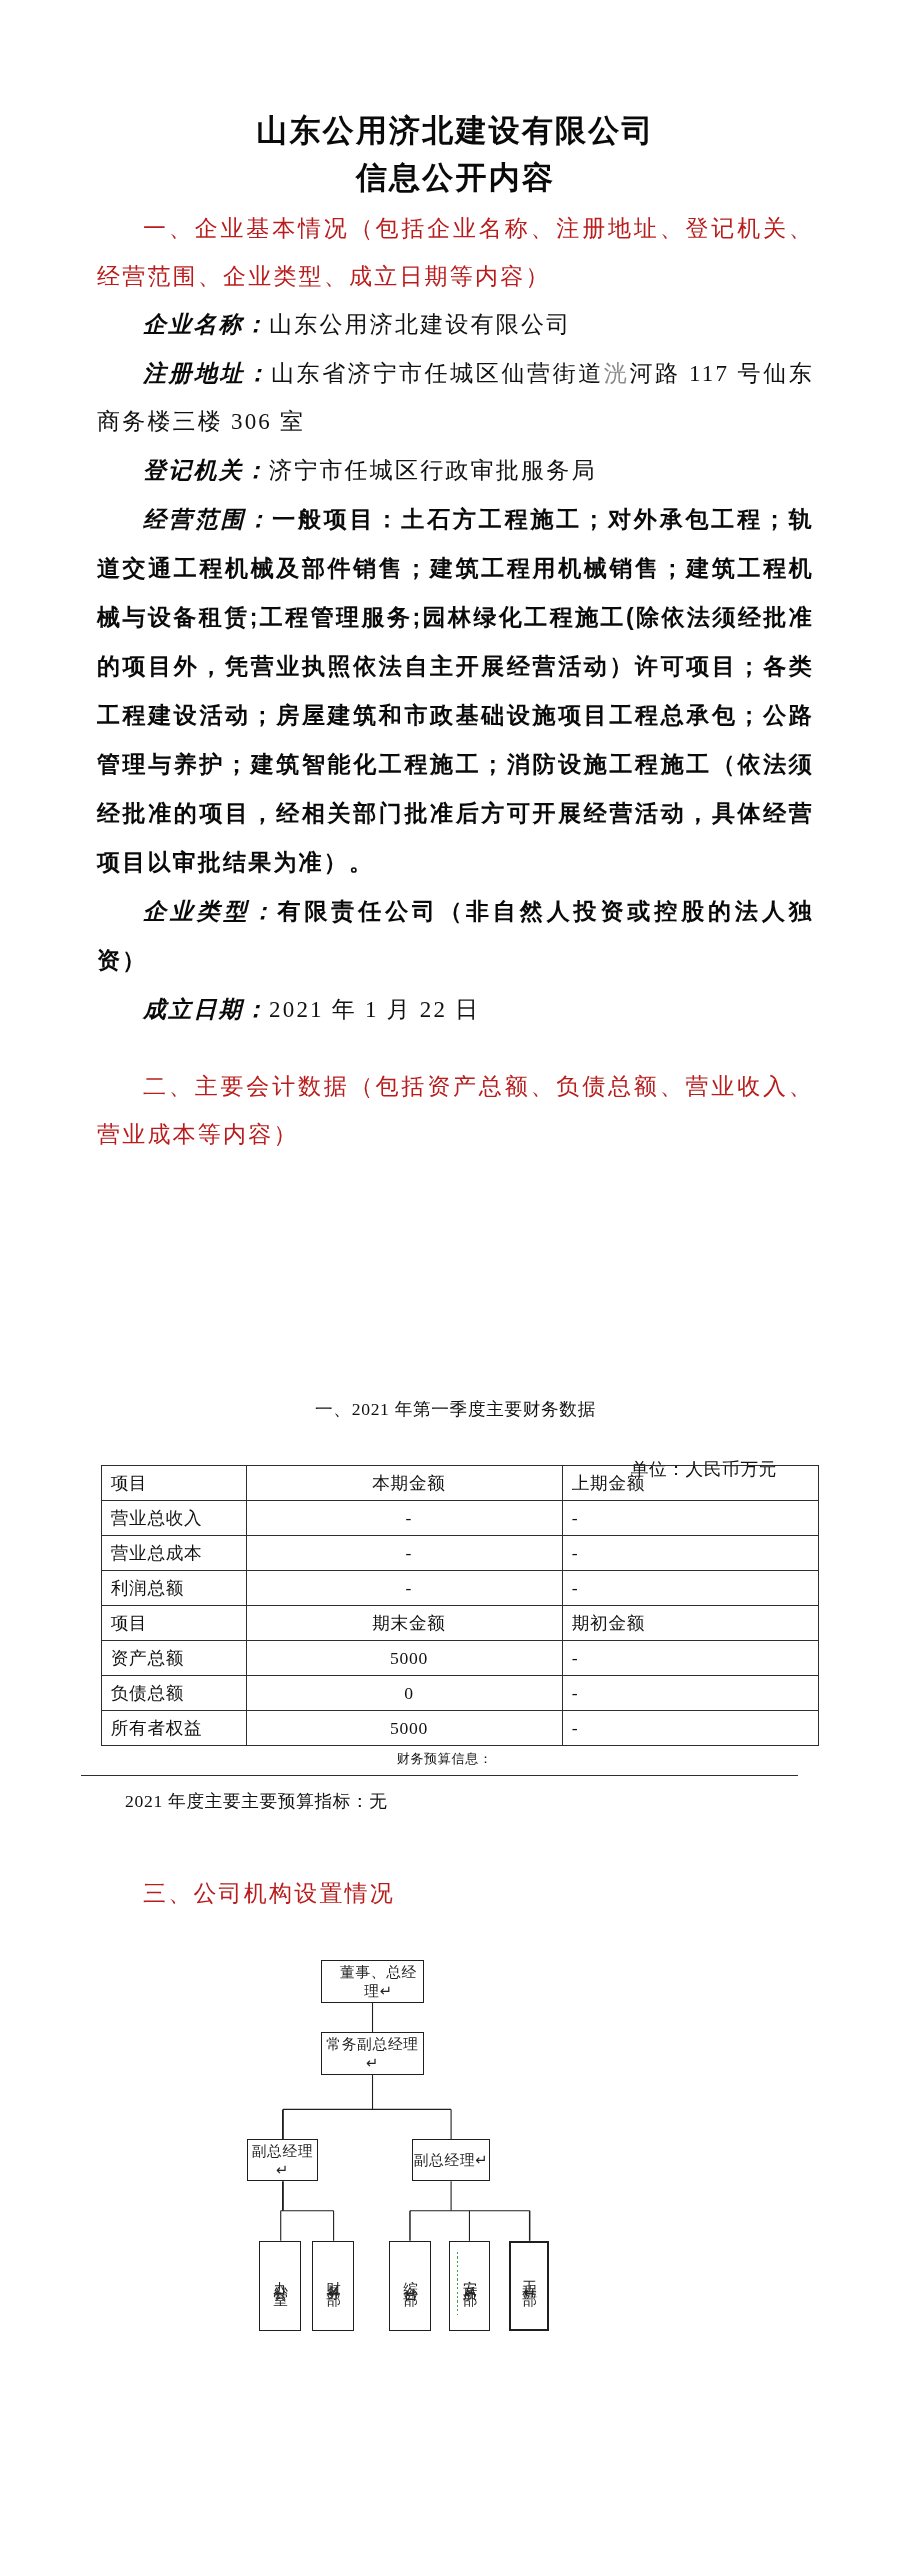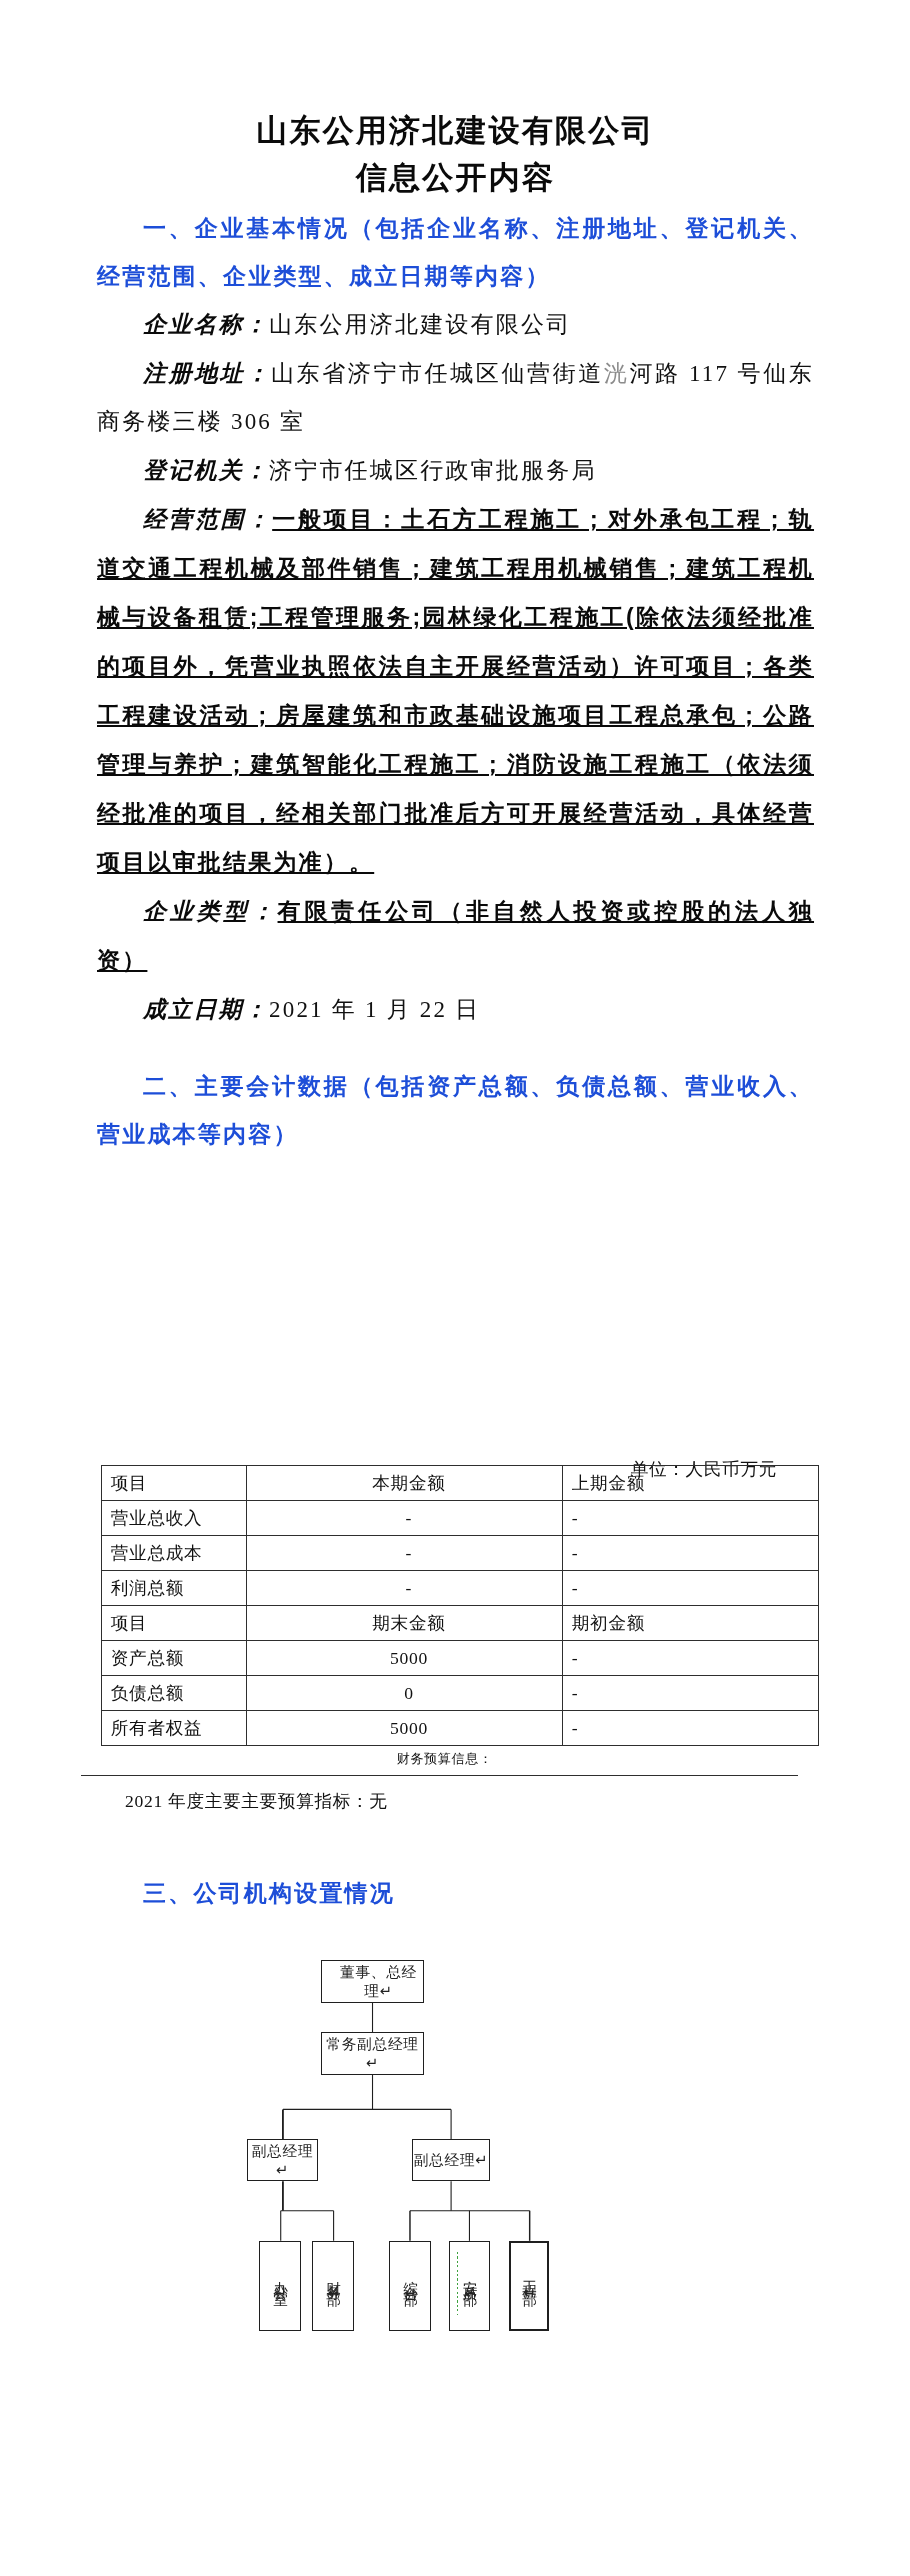--- a/index.html
+++ b/index.html
@@ -25,27 +25,27 @@
   }
   .bodyflow{
     left:97px;width:717px;
     font-size:23px;
     line-height:48px;
     letter-spacing:2.2px;
     text-align:justify;
   }
   .bodyflow p{margin:0;text-indent:2em;}
   .sec-heading{
-    font-weight:bold;
+    font-weight:normal;
     font-family:"Liberation Sans", sans-serif;
-    color:#1d4ed8;
+    color:#b91c1c;
   }
   .field-label{font-weight:bold;font-family:"Liberation Sans", sans-serif;color:#0a0a0a;font-style:italic;}
   .field-value{font-weight:normal;}
-  .field-value.bold{font-weight:bold;font-family:"Liberation Sans", sans-serif;color:#0a0a0a;text-decoration:underline;}
+  .field-value.bold{font-weight:bold;font-family:"Liberation Sans", sans-serif;color:#0a0a0a;}
   .gray-char{color:#8c8c8c;}
   .fin-title{
     left:97px;width:717px;
     text-align:center;
     font-size:17.6px;letter-spacing:0.7px;
   }
   .fin-unit{
     left:97px;width:717px;
     text-align:right;
     padding-right:0;
@@ -136,20 +136,21 @@
     <p><span class="field-label">登记机关：</span><span class="field-value">济宁市任城区行政审批服务局</span></p>
     <p><span class="field-label">经营范围：</span><span class="field-value bold">一般项目：土石方工程施工；对外承包工程；轨道交通工程机械及部件销售；建筑工程用机械销售；建筑工程机械与设备租赁;工程管理服务;园林绿化工程施工(除依法须经批准的项目外，凭营业执照依法自主开展经营活动）许可项目；各类工程建设活动；房屋建筑和市政基础设施项目工程总承包；公路管理与养护；建筑智能化工程施工；消防设施工程施工（依法须经批准的项目，经相关部门批准后方可开展经营活动，具体经营项目以审批结果为准）。</span></p>
     <p><span class="field-label">企业类型：</span><span class="field-value bold">有限责任公司（非自然人投资或控股的法人独资）</span></p>
     <p><span class="field-label">成立日期：</span><span class="field-value">2021 年 1 月 22 日</span></p>
   </div>
 
   <div class="abs bodyflow" style="top:1062px;">
     <p class="sec-heading">二、主要会计数据（包括资产总额、负债总额、营业收入、营业成本等内容）</p>
   </div>
 
+  <div class="abs fin-title" style="top:1397px;">一、2021 年第一季度主要财务数据</div>
   <div class="abs fin-unit" style="top:1432px;"><span>单位：人民币万元</span></div>
 
   <table class="fin">
     <tbody>
       <tr>
         <td class="c1">项目</td>
         <td class="c2">本期金额</td>
         <td class="c3">上期金额</td>
       </tr>
       <tr>

